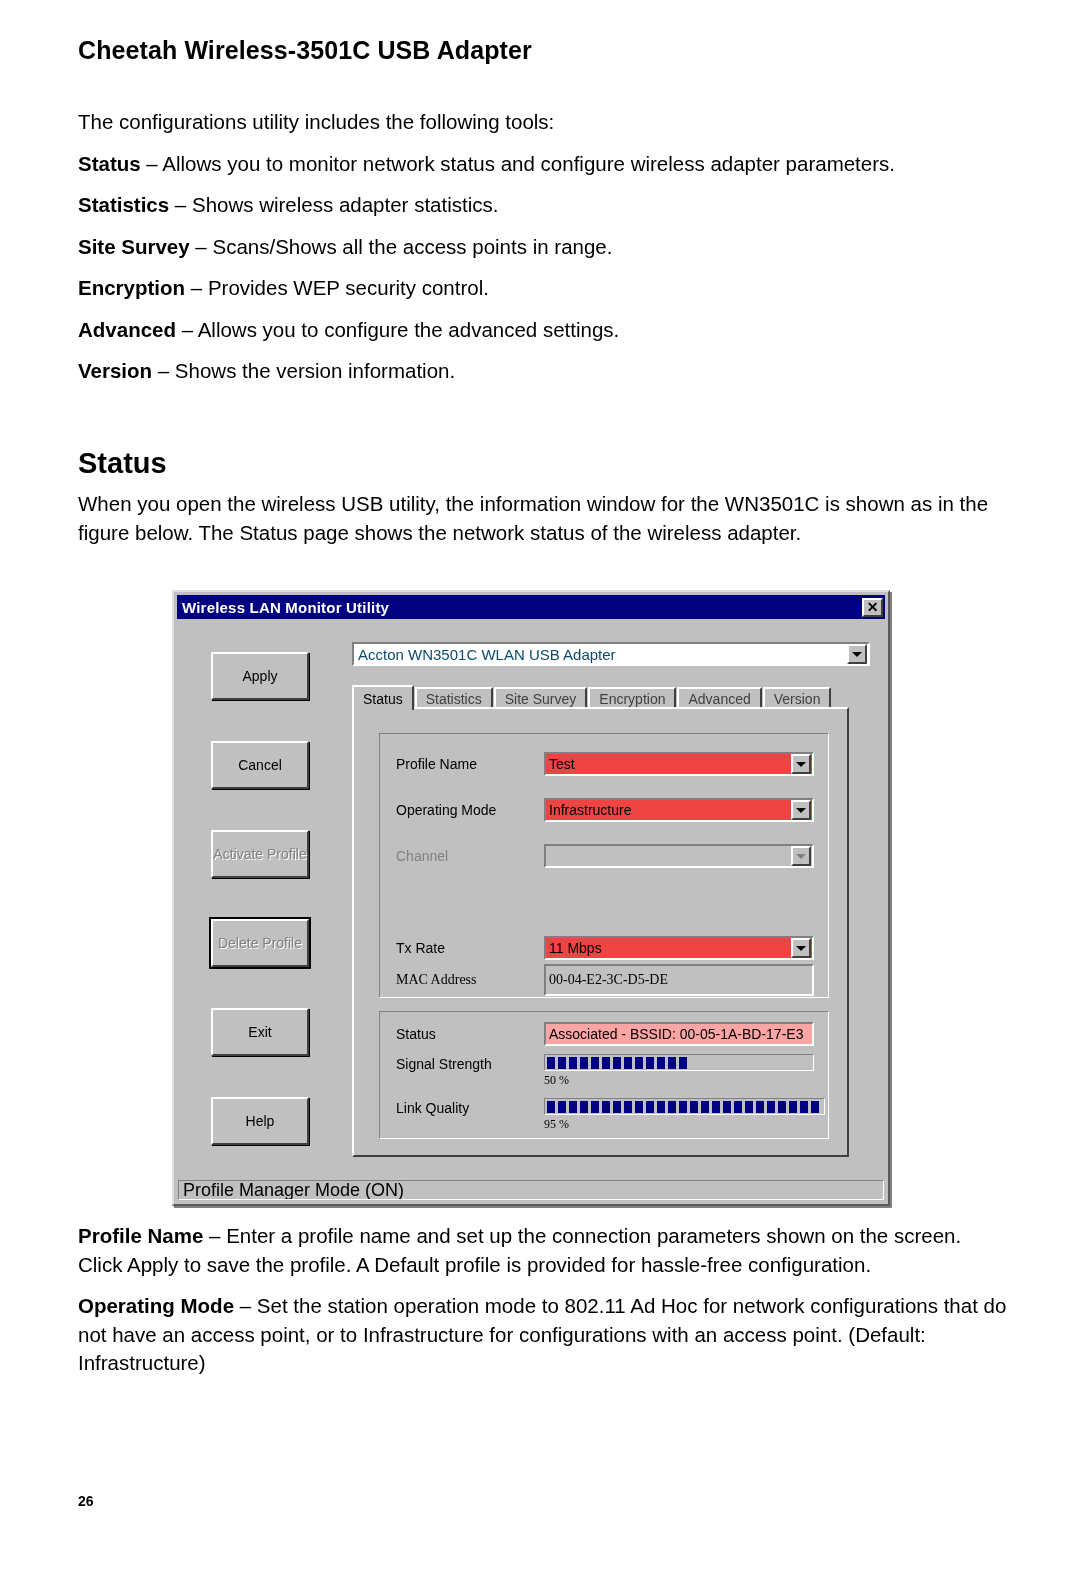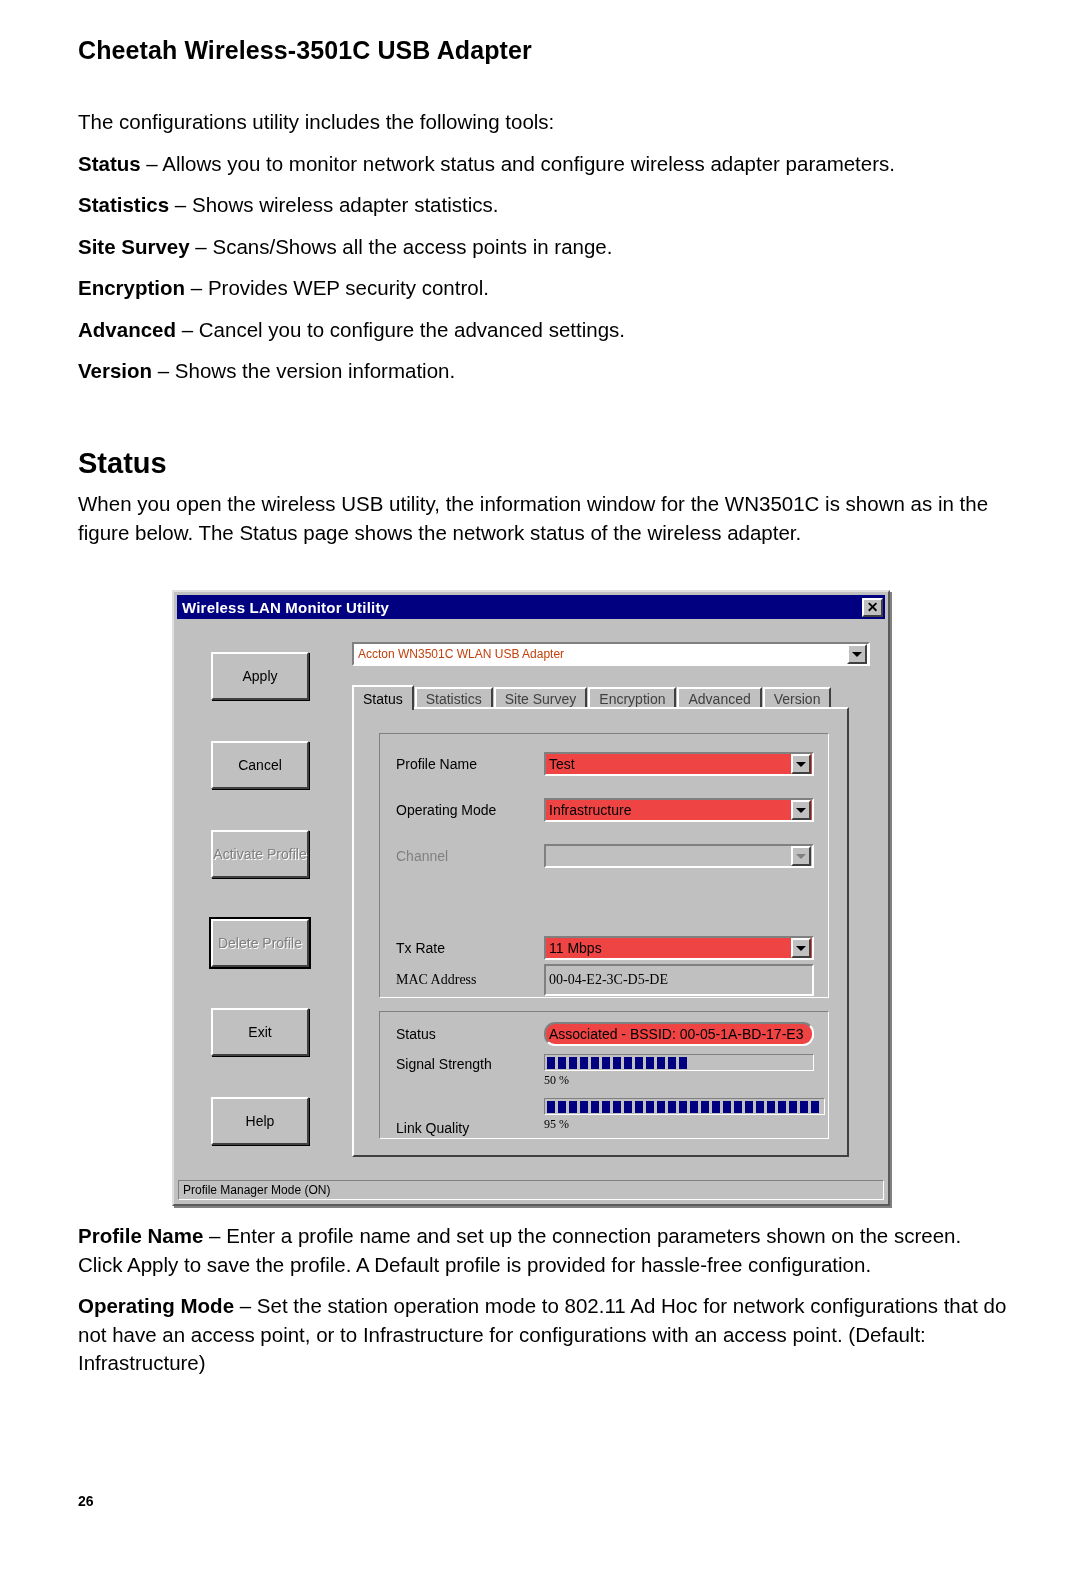--- a/index.html
+++ b/index.html
@@ -181,23 +181,23 @@
     border-left: 2px solid #808080;
     border-right: 2px solid #ffffff;
     border-bottom: 2px solid #ffffff;
     box-sizing: border-box;
     display: flex;
     align-items: center;
     cursor: default;
   }
   .adapter-combo .val {
     flex: 1;
-    font-size: 12px;
+    font-size: 15px;
     padding-left: 4px;
-    color: #c2410c;
+    color: #0c4a6e;
     white-space: nowrap;
     overflow: hidden;
   }
   .combo-arrow {
     width: 20px;
     height: 20px;
     margin-right: 1px;
     background: #c0c0c0;
     border-top: 2px solid #ffffff;
     border-left: 2px solid #ffffff;
@@ -319,21 +319,21 @@
     align-items: center;
     font-size: 14px;
     padding-left: 3px;
     color: #000;
     cursor: text;
   }
   .field.combo { padding-left: 0; cursor: default; }
   .field.combo .val { flex: 1; padding-left: 3px; white-space: nowrap; overflow: hidden; }
   .field.readonly { background: #c0c0c0; cursor: default; }
   .field.disabled { background: #c0c0c0; cursor: default; }
-  .field.status-field { background: #ef4444; border-radius: 11px; }
+  .field.status-field { background: #fca5a5; }
 
   
   .meter-wrap {
     flex: 1;
     display: flex;
     flex-direction: column;
   }
   .meter {
     height: 17px;
     background: #c0c0c0;
@@ -371,21 +371,21 @@
     height: 20px;
     background: #c0c0c0;
     border-top: 1px solid #808080;
     border-left: 1px solid #808080;
     border-right: 1px solid #ffffff;
     border-bottom: 1px solid #ffffff;
     box-sizing: border-box;
     display: flex;
     align-items: center;
     padding-left: 4px;
-    font-size: 12px;
+    font-size: 18px;
     color: #000;
     overflow: hidden;
   }
 </style>
 </head>
 <body>
 
 <div class="page">
 
   <div class="doc-header">Cheetah Wireless-3501C USB Adapter</div>
@@ -398,21 +398,21 @@
     <p class="para">
       <b>Statistics</b><span> – </span><span>Shows wireless adapter statistics.</span>
     </p>
     <p class="para">
       <b>Site Survey</b><span> – </span><span>Scans/Shows all the access points in range.</span>
     </p>
     <p class="para">
       <b>Encryption</b><span> – </span><span>Provides WEP security control.</span>
     </p>
     <p class="para">
-      <b>Advanced</b><span> – </span><span>Cancel you to configure the advanced settings.</span>
+      <b>Advanced</b><span> – </span><span>Allows you to configure the advanced settings.</span>
     </p>
     <p class="para">
       <b>Version</b><span> – </span><span>Shows the version information.</span>
     </p>
   </div>
 
   <div class="section-title">Status</div>
 
   <div class="intro-block">
     <p class="para">When you open the wireless USB utility, the information window for the WN3501C is shown as in the figure below. The Status page shows the network status of the wireless adapter.</p>
@@ -543,21 +543,21 @@
                 <span class="blk" style="background: rgb(0, 0, 128);"></span>
                 <span class="blk" style="background: rgb(0, 0, 128);"></span>
                 <span class="blk" style="background: rgb(0, 0, 128);"></span>
                 <span class="blk" style="background: rgb(0, 0, 128);"></span>
               </span>
             <span class="meter-pct">50 %</span>
           </span>
         </div>
 
         <div class="row" style="top:86px; height:36px; align-items:flex-start;">
-          <span class="lbl" style="padding-top:2px;margin-top:20px;">Link Quality</span>
+          <span class="lbl" style="padding-top:2px;">Link Quality</span>
           <span class="meter-wrap">
             <span class="meter" id="link-meter">
                 <span class="blk" style="background: rgb(0, 0, 128);"></span>
                 <span class="blk" style="background: rgb(0, 0, 128);"></span>
                 <span class="blk" style="background: rgb(0, 0, 128);"></span>
                 <span class="blk" style="background: rgb(0, 0, 128);"></span>
                 <span class="blk" style="background: rgb(0, 0, 128);"></span>
                 <span class="blk" style="background: rgb(0, 0, 128);"></span>
                 <span class="blk" style="background: rgb(0, 0, 128);"></span>
                 <span class="blk" style="background: rgb(0, 0, 128);"></span>

